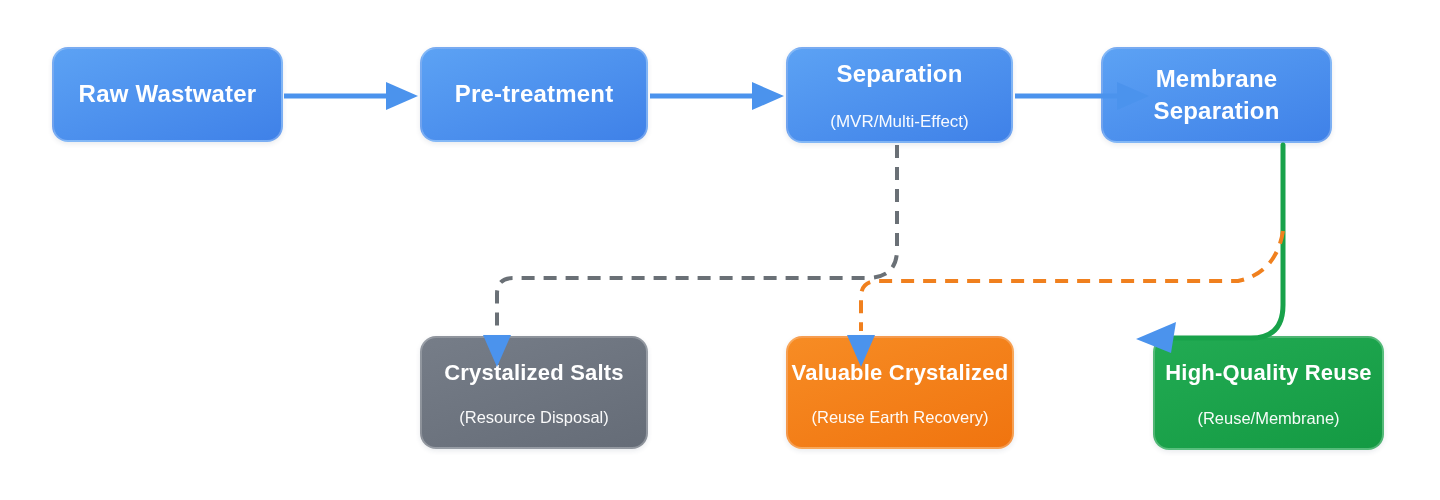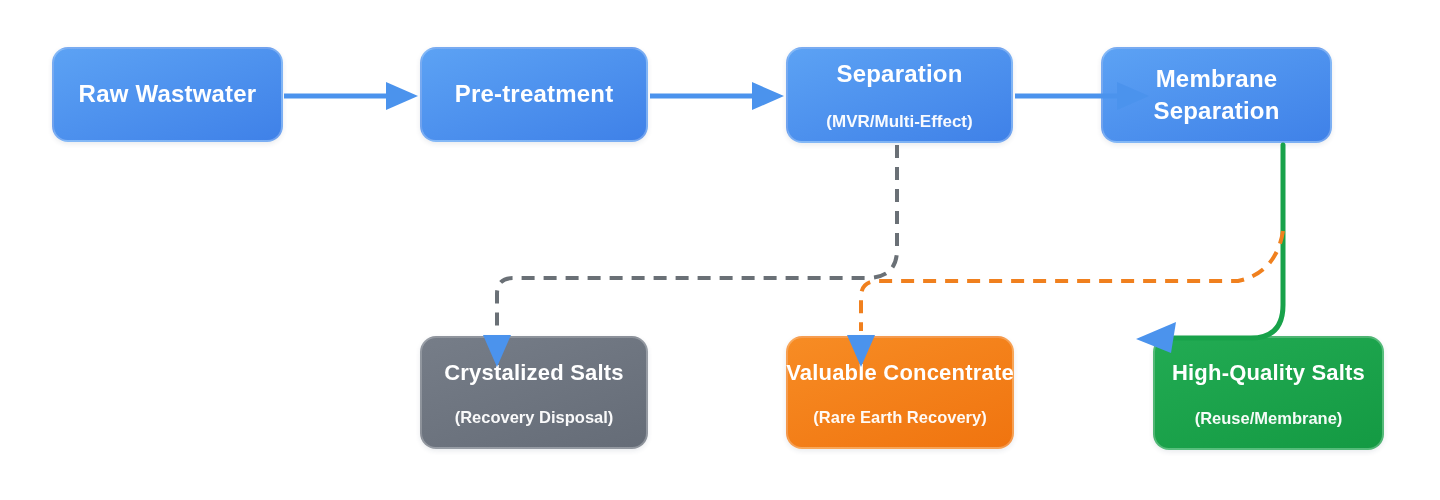--- a/index.html
+++ b/index.html
@@ -24,21 +24,21 @@
   .node-blue{background:linear-gradient(160deg,var(--box-blue-top,#5CA2F4),var(--box-blue-bottom,#3F81E8));}
   .node-gray{background:linear-gradient(160deg,#778039,#646b76);background:linear-gradient(160deg,#767d88,var(--box-gray,#656c77));}
   .node-orange{background:linear-gradient(160deg,#f78c24,var(--box-orange,#f0740f));}
   .node-green{background:linear-gradient(160deg,#22ab53,var(--box-green,#149a43));}
   .node-title{
     font-size:24px;font-weight:700;line-height:1.35;
     letter-spacing:0.2px;white-space:nowrap;
   }
   .node-title.wrap{white-space:normal;max-width:210px;}
   .node-sub{
-    font-size:17px;font-weight:700;margin-top:21px;
+    font-size:17px;font-weight:400;margin-top:21px;
     color:rgba(255,255,255,0.96);white-space:nowrap;
   }
   .out-title{font-size:22px;}
   .out-sub{font-size:16.5px;}
   
   #n-raw{left:52px;top:47px;width:231px;height:95px;}
   #n-pre{left:420px;top:47px;width:228px;height:95px;justify-content:center;}
   #n-evap{left:786px;top:47px;width:227px;height:96px;}
   #n-mem{left:1101px;top:47px;width:231px;height:96px;}
   #n-salt{left:420px;top:336px;width:228px;height:113px;}
@@ -66,30 +66,30 @@
     <div class="node-title">Separation</div>
     <div class="node-sub">(MVR/Multi-Effect)</div>
   </div>
 
   <div class="node node-blue" id="n-mem">
     <div class="node-title wrap">Membrane Separation</div>
   </div>
 
   <div class="node node-gray" id="n-salt">
     <div class="node-title out-title">Crystalized Salts</div>
-    <div class="node-sub out-sub">(Recovery Disposal)</div>
+    <div class="node-sub out-sub">(Resource Disposal)</div>
   </div>
 
   <div class="node node-orange" id="n-conc">
-    <div class="node-title out-title">Valuable Concentrate</div>
-    <div class="node-sub out-sub">(Rare Earth Recovery)</div>
+    <div class="node-title out-title">Valuable Crystalized</div>
+    <div class="node-sub out-sub">(Reuse Earth Recovery)</div>
   </div>
 
   <div class="node node-green" id="n-water">
-    <div class="node-title out-title">High-Quality Salts</div>
+    <div class="node-title out-title">High-Quality Reuse</div>
     <div class="node-sub out-sub">(Reuse/Membrane)</div>
   </div>
 
   <svg class="connector-layer" viewBox="0 0 1440 500">
 
     <g>
       <line x1="284" y1="96" x2="390" y2="96" stroke-width="5" stroke="#4B93ED"></line>
       <polygon points="386,82 386,110 418,96" fill="#4B93ED"></polygon>
     </g>
     <g>

